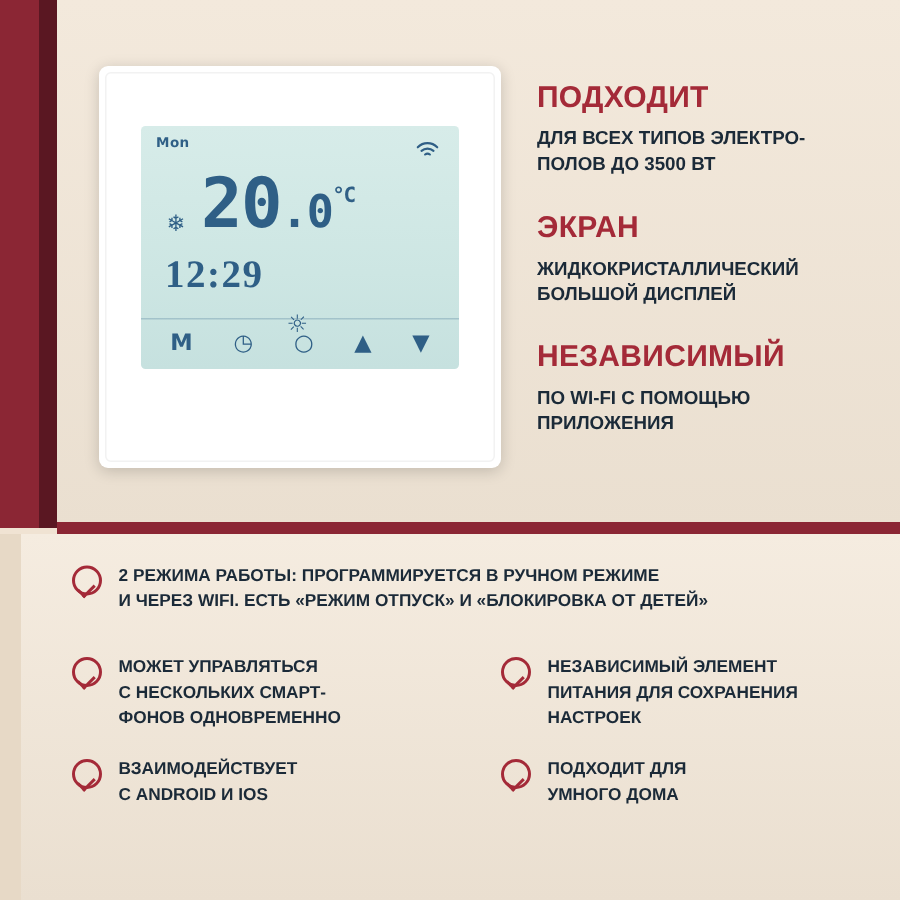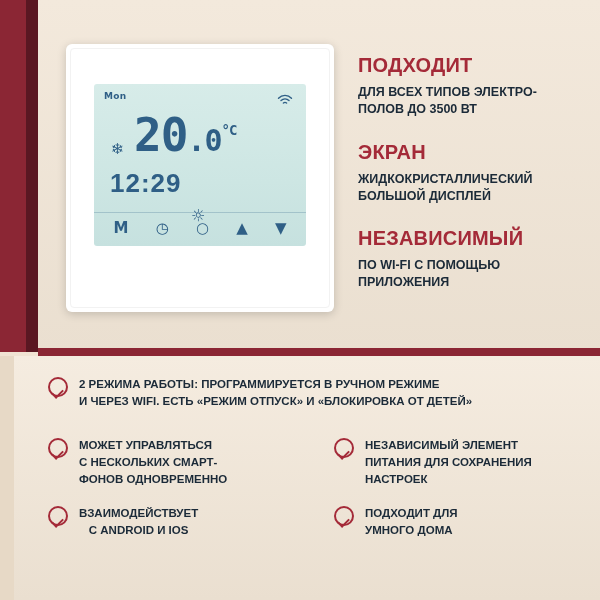--- a/index.html
+++ b/index.html
@@ -71,21 +71,21 @@
     font-size: 46px; font-weight: bold; letter-spacing: -1px;
     font-family: "DejaVu Sans Mono", monospace;
   }
   .lcd-temp .dec { font-size: 30px; }
   .lcd-temp .unit { font-size: 14px; vertical-align: super; }
   .lcd-flower {
     position: absolute; left: 17px; top: 56px; font-size: 15px;
   }
   .lcd-clock {
     position: absolute; left: 16px; top: 84px;
-    font-family: Liberation Sans, sans-serif;
+    font-family: Liberation Serif, serif;
     font-size: 26px; font-weight: bold; letter-spacing: 1px;
   }
   .lcd-sun {
     position: absolute; left: 97px; top: 122px; font-size: 16px;
   }
   .lcd-hr {
     position: absolute; left: 0; right: 0; bottom: 33px; height: 1px;
     background: rgba(47,95,134,.25);
   }
   .lcd-buttons {
@@ -213,21 +213,21 @@
   <div class="cols">
     <div class="col">
       <div class="feat">
         <span class="check"></span>
         <span class="feat-text" style="white-space: pre-line;">МОЖЕТ УПРАВЛЯТЬСЯ
 С НЕСКОЛЬКИХ СМАРТ-
 ФОНОВ ОДНОВРЕМЕННО</span>
       </div>
       <div class="feat">
         <span class="check"></span>
-        <span class="feat-text" style="white-space: pre-line; text-align: center;">ВЗАИМОДЕЙСТВУЕТ
+        <span class="feat-text" style="white-space: pre-line;">ВЗАИМОДЕЙСТВУЕТ
 С ANDROID И IOS</span>
       </div>
     </div>
     <div class="col">
       <div class="feat">
         <span class="check"></span>
         <span class="feat-text" style="white-space: pre-line;">НЕЗАВИСИМЫЙ ЭЛЕМЕНТ
 ПИТАНИЯ ДЛЯ СОХРАНЕНИЯ
 НАСТРОЕК</span>
       </div>

